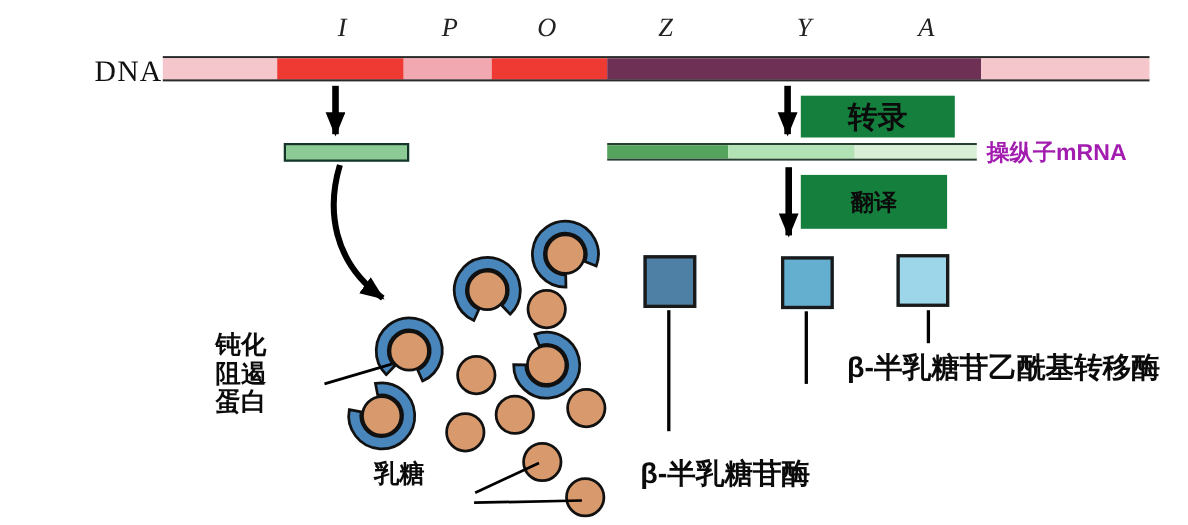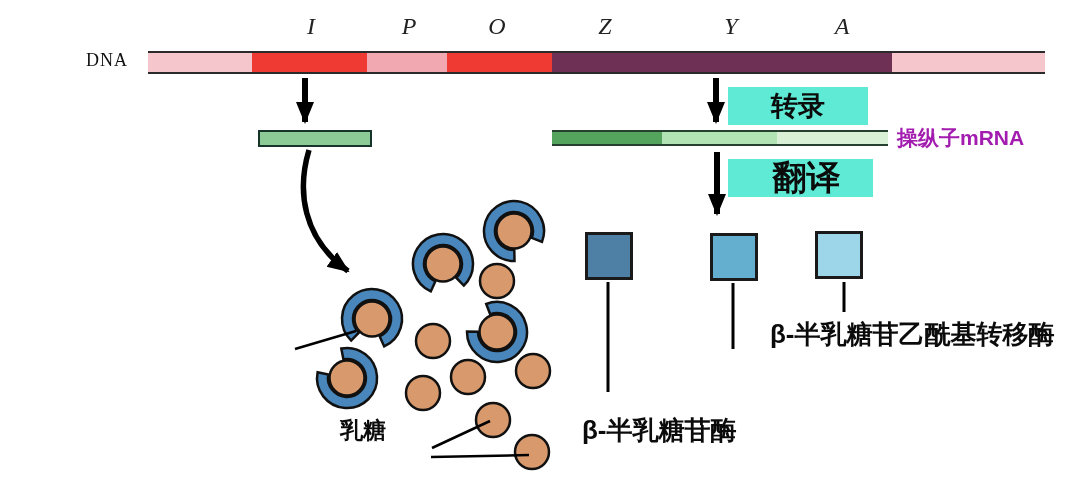--- a/index.html
+++ b/index.html
@@ -16,21 +16,21 @@
   }
   .dna-seg{height:100%;}
   .seg-pink-l{width:104px;background:#f5c6cc;}
   .seg-red-i{width:115px;background:#ee3a33;}
   .seg-pink-p{width:80px;background:#f2a8b0;}
   .seg-red-o{width:105px;background:#ee3a33;}
   .seg-purple{width:340px;background:#6e3054;}
   .seg-pink-r{width:153px;background:#f5c6cc;}
   #dna-label{
     left:86px;top:50px;font-family:"Liberation Serif",serif;
-    font-size:18px;letter-spacing:1px;color:#111;
+    font-size:27px;letter-spacing:1px;color:#111;
   }
   .gene-label{
     top:13px;transform:translateX(-50%);
     font-family:"Liberation Serif",serif;font-style:italic;
     font-size:24px;color:#222;
   }
   
   #mrna-left{
     left:258px;top:130px;width:114px;height:17px;background:#8ccb96;
     border:2px solid #16342a;box-sizing:border-box;
@@ -40,25 +40,25 @@
     border-top:2px solid #26402f;border-bottom:2px solid #26402f;
     box-sizing:border-box;display:flex;
   }
   .mrna-seg{height:100%;}
   .mseg-dark{width:110px;background:#55a45e;}
   .mseg-mid{width:115px;background:#b2e3b4;}
   .mseg-light{width:111px;background:#d9f0d7;}
   #mrna-label{left:897px;top:124px;font-size:21px;font-weight:bold;color:#a21caf;}
   
   .process-box{
-    background:#5eead4;display:flex;align-items:center;justify-content:center;
+    background:#15803d;display:flex;align-items:center;justify-content:center;
     font-weight:bold;color:#0b0b0b;
   }
   #transcription-box{left:728px;top:87px;width:140px;height:38px;font-size:27px;}
-  #translation-box{left:728px;top:159px;width:133px;height:38px;font-size:34px;padding-left:12px;}
+  #translation-box{left:728px;top:159px;width:133px;height:49px;font-size:21px;}
   
   .enzyme-square{width:48px;height:48px;border:3px solid #1a1a1a;box-sizing:border-box;}
   #enzyme-square-1{left:585px;top:232px;background:#4e7fa5;}
   #enzyme-square-2{left:710px;top:233px;background:#64aed0;}
   #enzyme-square-3{left:815px;top:231px;background:#9cd6e8;}
   
   .enzyme-label{font-size:26px;font-weight:bold;color:#0b0b0b;white-space:nowrap;}
   #label-transacetylase{left:770px;top:317px;}
   #label-permease{left:691px;top:355px;}
   #label-galactosidase{left:582px;top:397px;margin-top:16px;}
@@ -150,17 +150,22 @@
     <span>翻译</span>
   </div>
 
   <div class="abs enzyme-square" id="enzyme-square-1"></div>
   <div class="abs enzyme-square" id="enzyme-square-2"></div>
   <div class="abs enzyme-square" id="enzyme-square-3"></div>
 
   <div class="abs enzyme-label" id="label-transacetylase">β-半乳糖苷乙酰基转移酶</div>
   <div class="abs enzyme-label" id="label-galactosidase">β-半乳糖苷酶</div>
 
+  <div class="abs" id="repressor-label">
+    <div>钝化</div>
+    <div>阻遏</div>
+    <div>蛋白</div>
+  </div>
   <div class="abs" id="lactose-label">
     <div>乳糖</div>
   </div>
 
 </div>
 
 </body></html>

